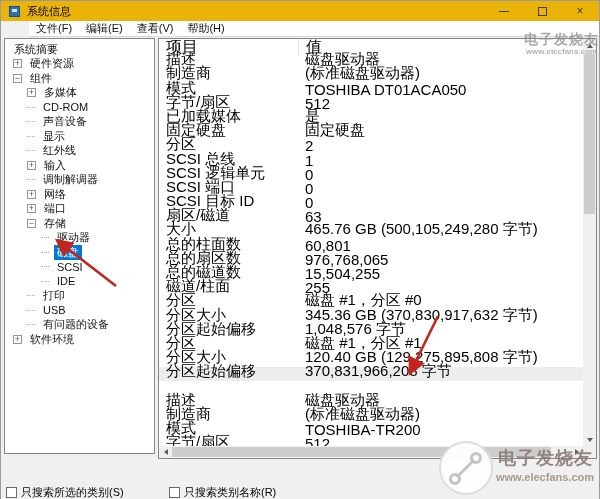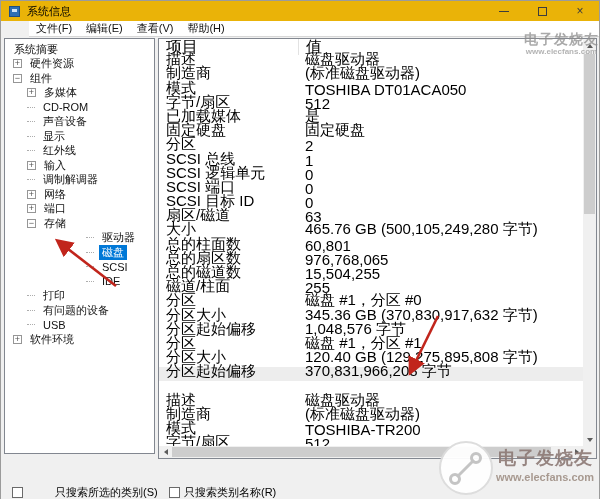--- a/index.html
+++ b/index.html
@@ -13,21 +13,21 @@
   .win-controls{margin-left:auto;display:flex;height:100%;}
   .wc{width:38px;display:flex;align-items:center;justify-content:center;color:#3d3d3d;font-size:12px;}
   .wc .minbar{width:10px;height:1px;background:#3d3d3d;}
   .wc .maxbox{width:9px;height:9px;border:1px solid #3d3d3d;box-sizing:border-box;}
   
   .menubar{position:absolute;top:20px;left:0;right:0;height:15px;background:#fff;border-bottom:1px solid #d7d7d7;display:flex;align-items:center;font-size:11px;margin-left:28px;}
   .menu-item{padding:0 7px;color:#111;}
   
   .tree-pane{position:absolute;left:3px;top:37px;width:151px;height:416px;background:#fff;border:1px solid #828790;box-sizing:border-box;overflow:hidden;padding-top:3px;}
   .trow{height:14.5px;display:flex;align-items:center;font-size:11px;white-space:nowrap;color:#111;}
-  .lvl0{padding-left:6px;}.lvl1{padding-left:8px;}.lvl2{padding-left:22px;}.lvl3{padding-left:46px;margin-left:35px;}
+  .lvl0{padding-left:6px;}.lvl1{padding-left:8px;}.lvl2{padding-left:22px;}.lvl3{padding-left:36px;}
   .tbox{width:9px;height:9px;border:1px solid #969696;box-sizing:border-box;font-size:9px;line-height:6px;text-align:center;color:#555;margin-right:5px;background:#fff;flex:none;}
   .tdash{width:8px;height:0;border-top:1px dotted #adadad;margin-right:5px;flex:none;}
   .tlabel{padding:0 3px;}
   .tlabel.sel{background:#0078d7;color:#fff;}
   
   .list-pane{position:absolute;left:157px;top:37px;right:2px;bottom:39px;background:#fff;border:1px solid #828790;box-sizing:border-box;overflow:hidden;}
   .list-inner{position:absolute;left:0;top:0;right:13px;bottom:12px;overflow:hidden;}
   .lheader{display:flex;height:16px;font-size:16px;color:#000;}
   .lh-item{width:132px;padding-left:7px;border-right:1px solid #e2e2e2;display:flex;align-items:center;flex:none;}
   .lh-value{flex:1;padding-left:7px;display:flex;align-items:center;}
@@ -49,21 +49,21 @@
   
   .findbar{position:absolute;left:0;right:0;top:459px;height:23px;background:#f0f0f0;margin-top:44px;}
   .find-label{position:absolute;left:5px;top:5px;font-size:11px;color:#000;}
   .find-input{position:absolute;left:70px;top:2px;width:340px;height:15px;border:1px solid #8a8a8a;font-size:11px;padding:0 3px;background:#fff;font-family:inherit;}
   .btn{position:absolute;top:1px;height:19px;box-sizing:border-box;font-size:11px;text-align:center;line-height:17px;padding-left:16px;}
   .btn-find{left:424px;width:66px;background:#dcdcdc;border:1px solid #bcbcbc;color:#9a9a9a;}
   .btn-closefind{left:496px;width:92px;background:#e1e1e1;border:1px solid #adadad;color:#222;}
   
   .checkrow{position:absolute;left:0;right:0;top:482px;height:17px;background:#f0f0f0;font-size:11px;color:#000;}
   .chk{position:absolute;top:2px;display:flex;align-items:center;}
-  .chk1{left:11px;gap:28px;}.chk2{left:168px;}
+  .chk1{left:5px;}.chk2{left:168px;}
   .cbox{width:11px;height:11px;border:1px solid #6a6a6a;box-sizing:border-box;background:#fff;margin-right:4px;flex:none;}
   
   .overlay{position:absolute;inset:0;z-index:25;pointer-events:none;}
   .wm-top{position:absolute;top:32px;right:1px;z-index:30;pointer-events:none;text-align:center;opacity:.75;}
   .wm-top .wm-brand-s{font-size:14px;font-weight:bold;color:#8d8d8d;letter-spacing:1px;line-height:15px;}
   .wm-top .wm-url-s{font-size:8px;font-weight:bold;color:#9a9a9a;line-height:9px;}
   .wm-bot{position:absolute;left:438px;top:440px;width:162px;height:58px;z-index:30;pointer-events:none;}
   .wm-logo{position:absolute;left:0;top:0;}
   .wm-brand{position:absolute;left:60px;top:6px;font-size:18px;font-weight:bold;color:#8a7772;opacity:.88;letter-spacing:1px;white-space:nowrap;}
   .wm-url{position:absolute;left:58px;top:31px;font-size:11px;font-weight:bold;color:#a09086;opacity:.9;white-space:nowrap;}
@@ -163,25 +163,25 @@
       <div class="trow lvl3">
         <span class="tdash"></span>
         <span class="tlabel">IDE</span>
       </div>
       <div class="trow lvl2">
         <span class="tdash"></span>
         <span class="tlabel">打印</span>
       </div>
       <div class="trow lvl2">
         <span class="tdash"></span>
+        <span class="tlabel">USB</span>
+      </div>
+      <div class="trow lvl2">
+        <span class="tdash"></span>
         <span class="tlabel">有问题的设备</span>
-      </div>
-      <div class="trow lvl2">
-        <span class="tdash"></span>
-        <span class="tlabel">USB</span>
       </div>
       <div class="trow lvl1">
         <span class="tbox">+</span>
         <span class="tlabel">软件环境</span>
       </div>
     </div>
 
   <div class="list-pane">
     <div class="list-inner">
       <div class="lheader">

